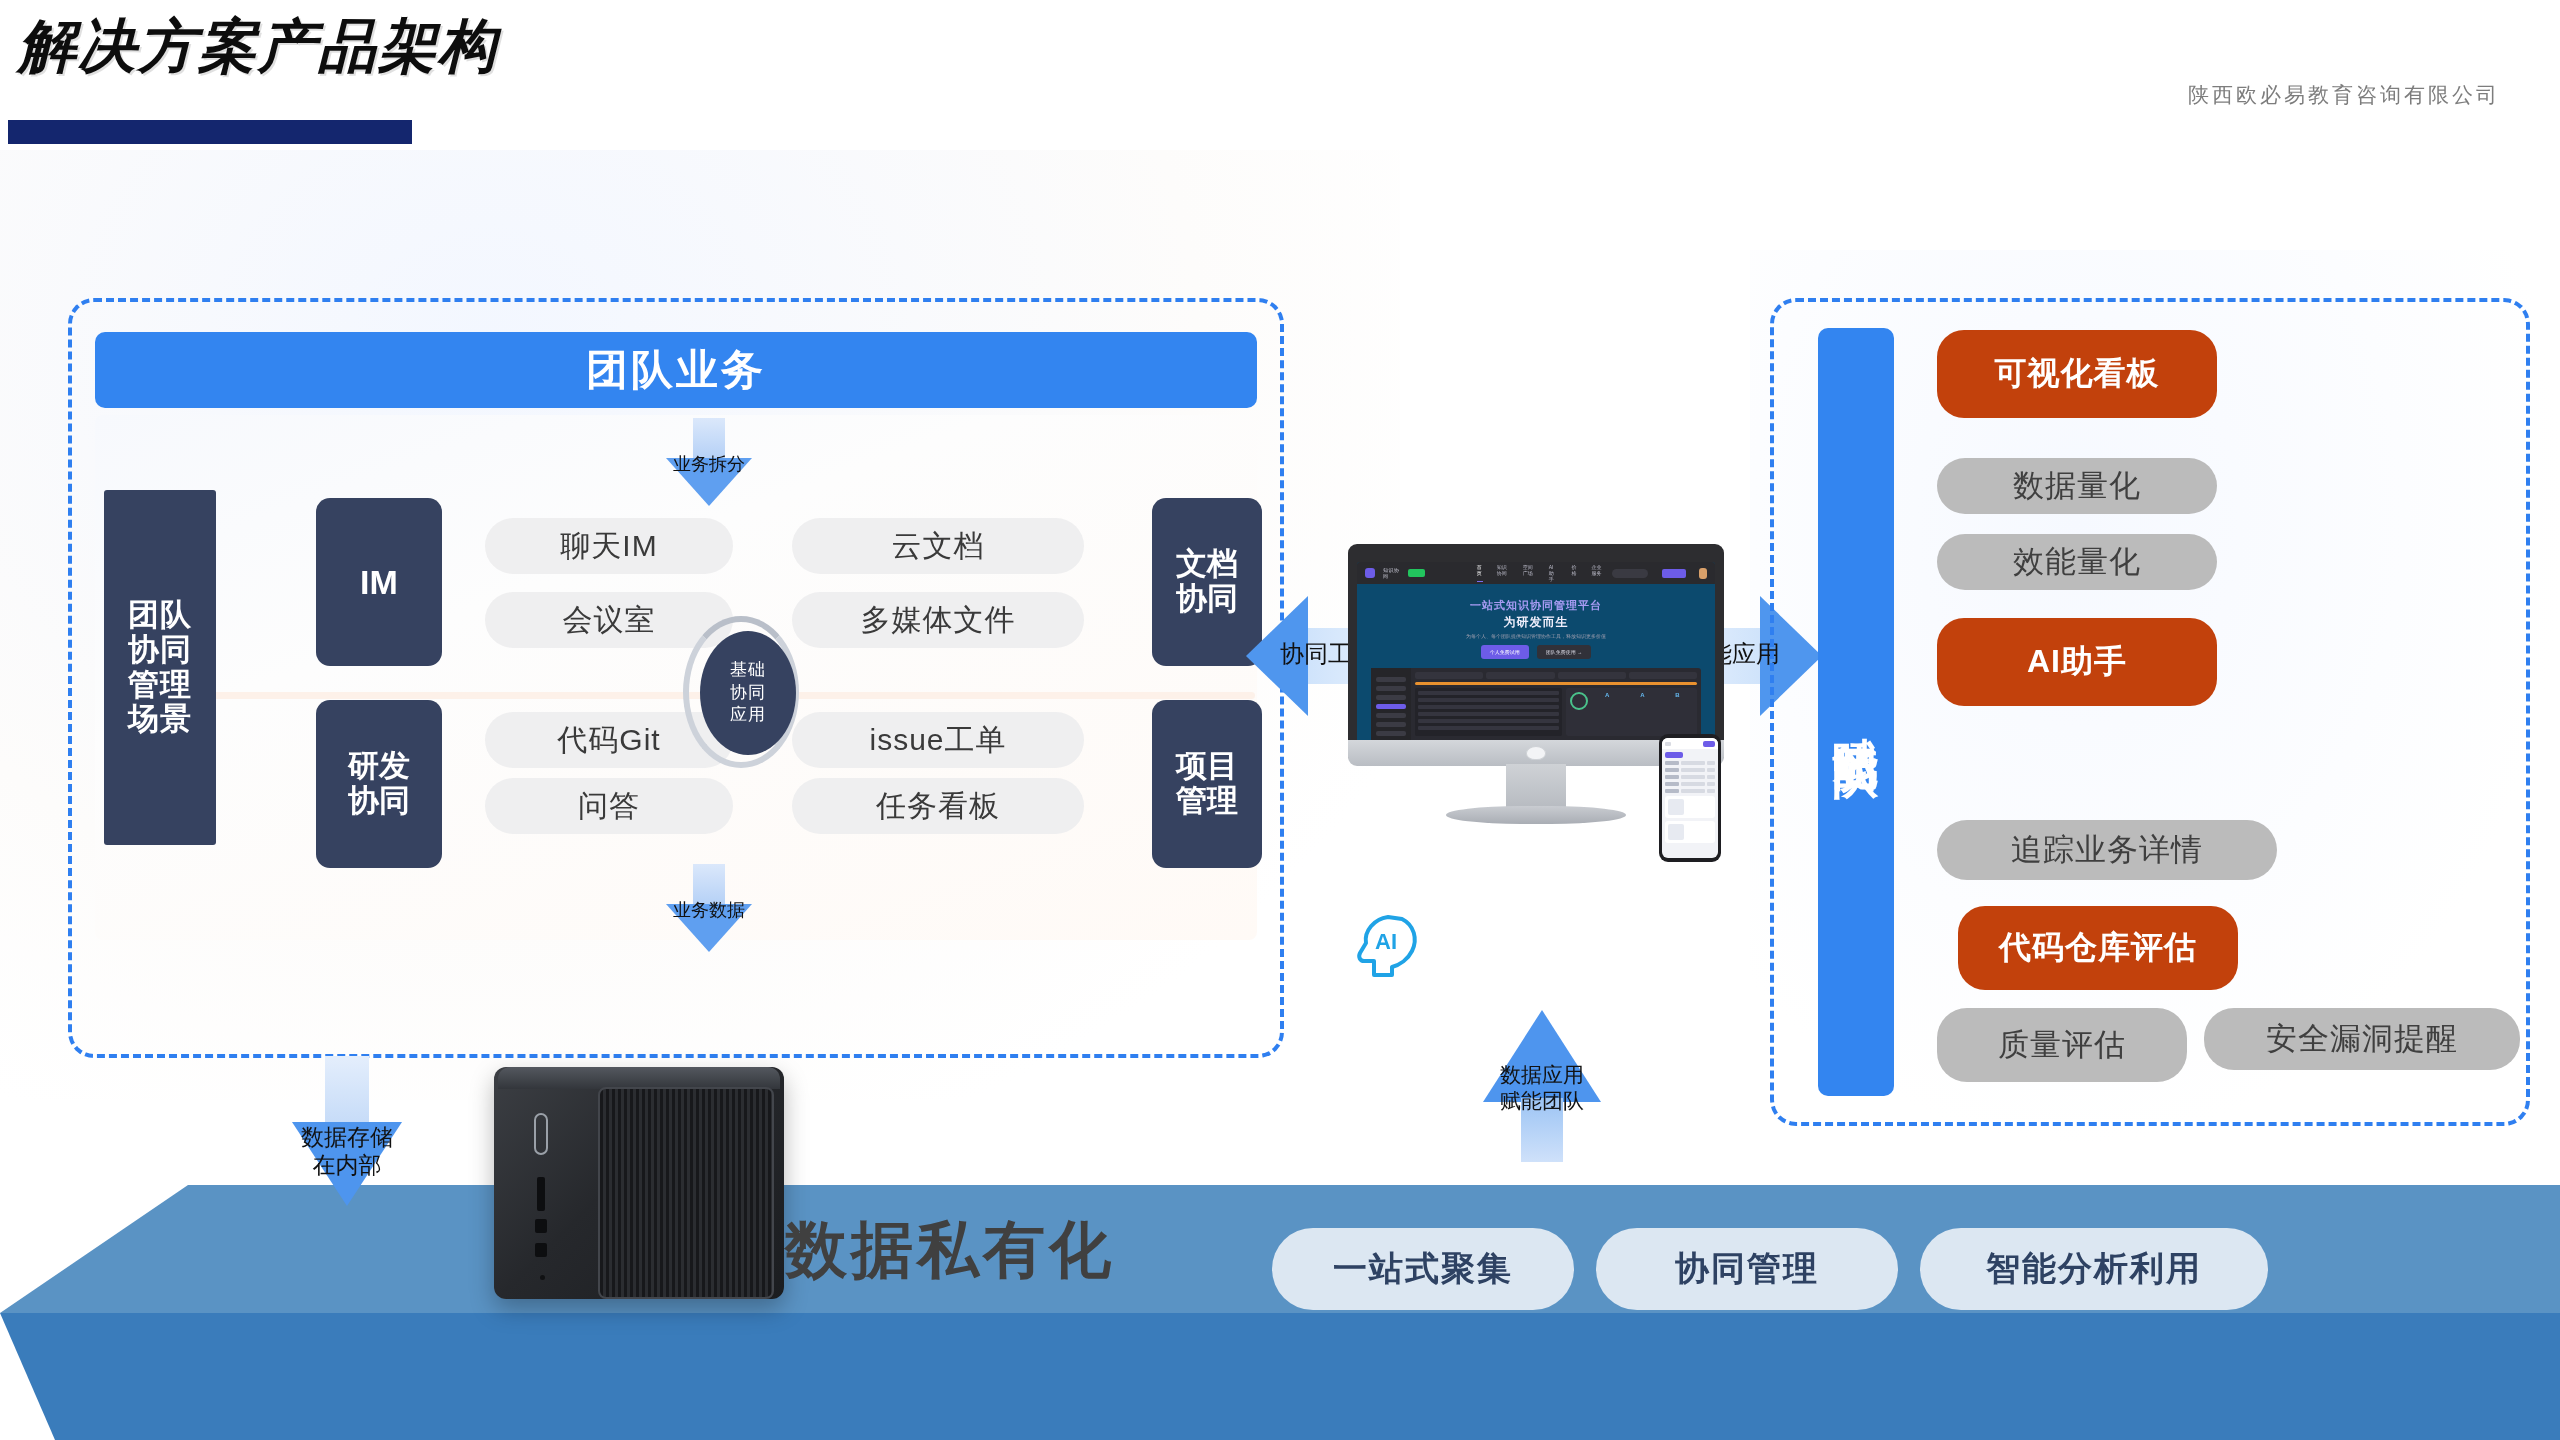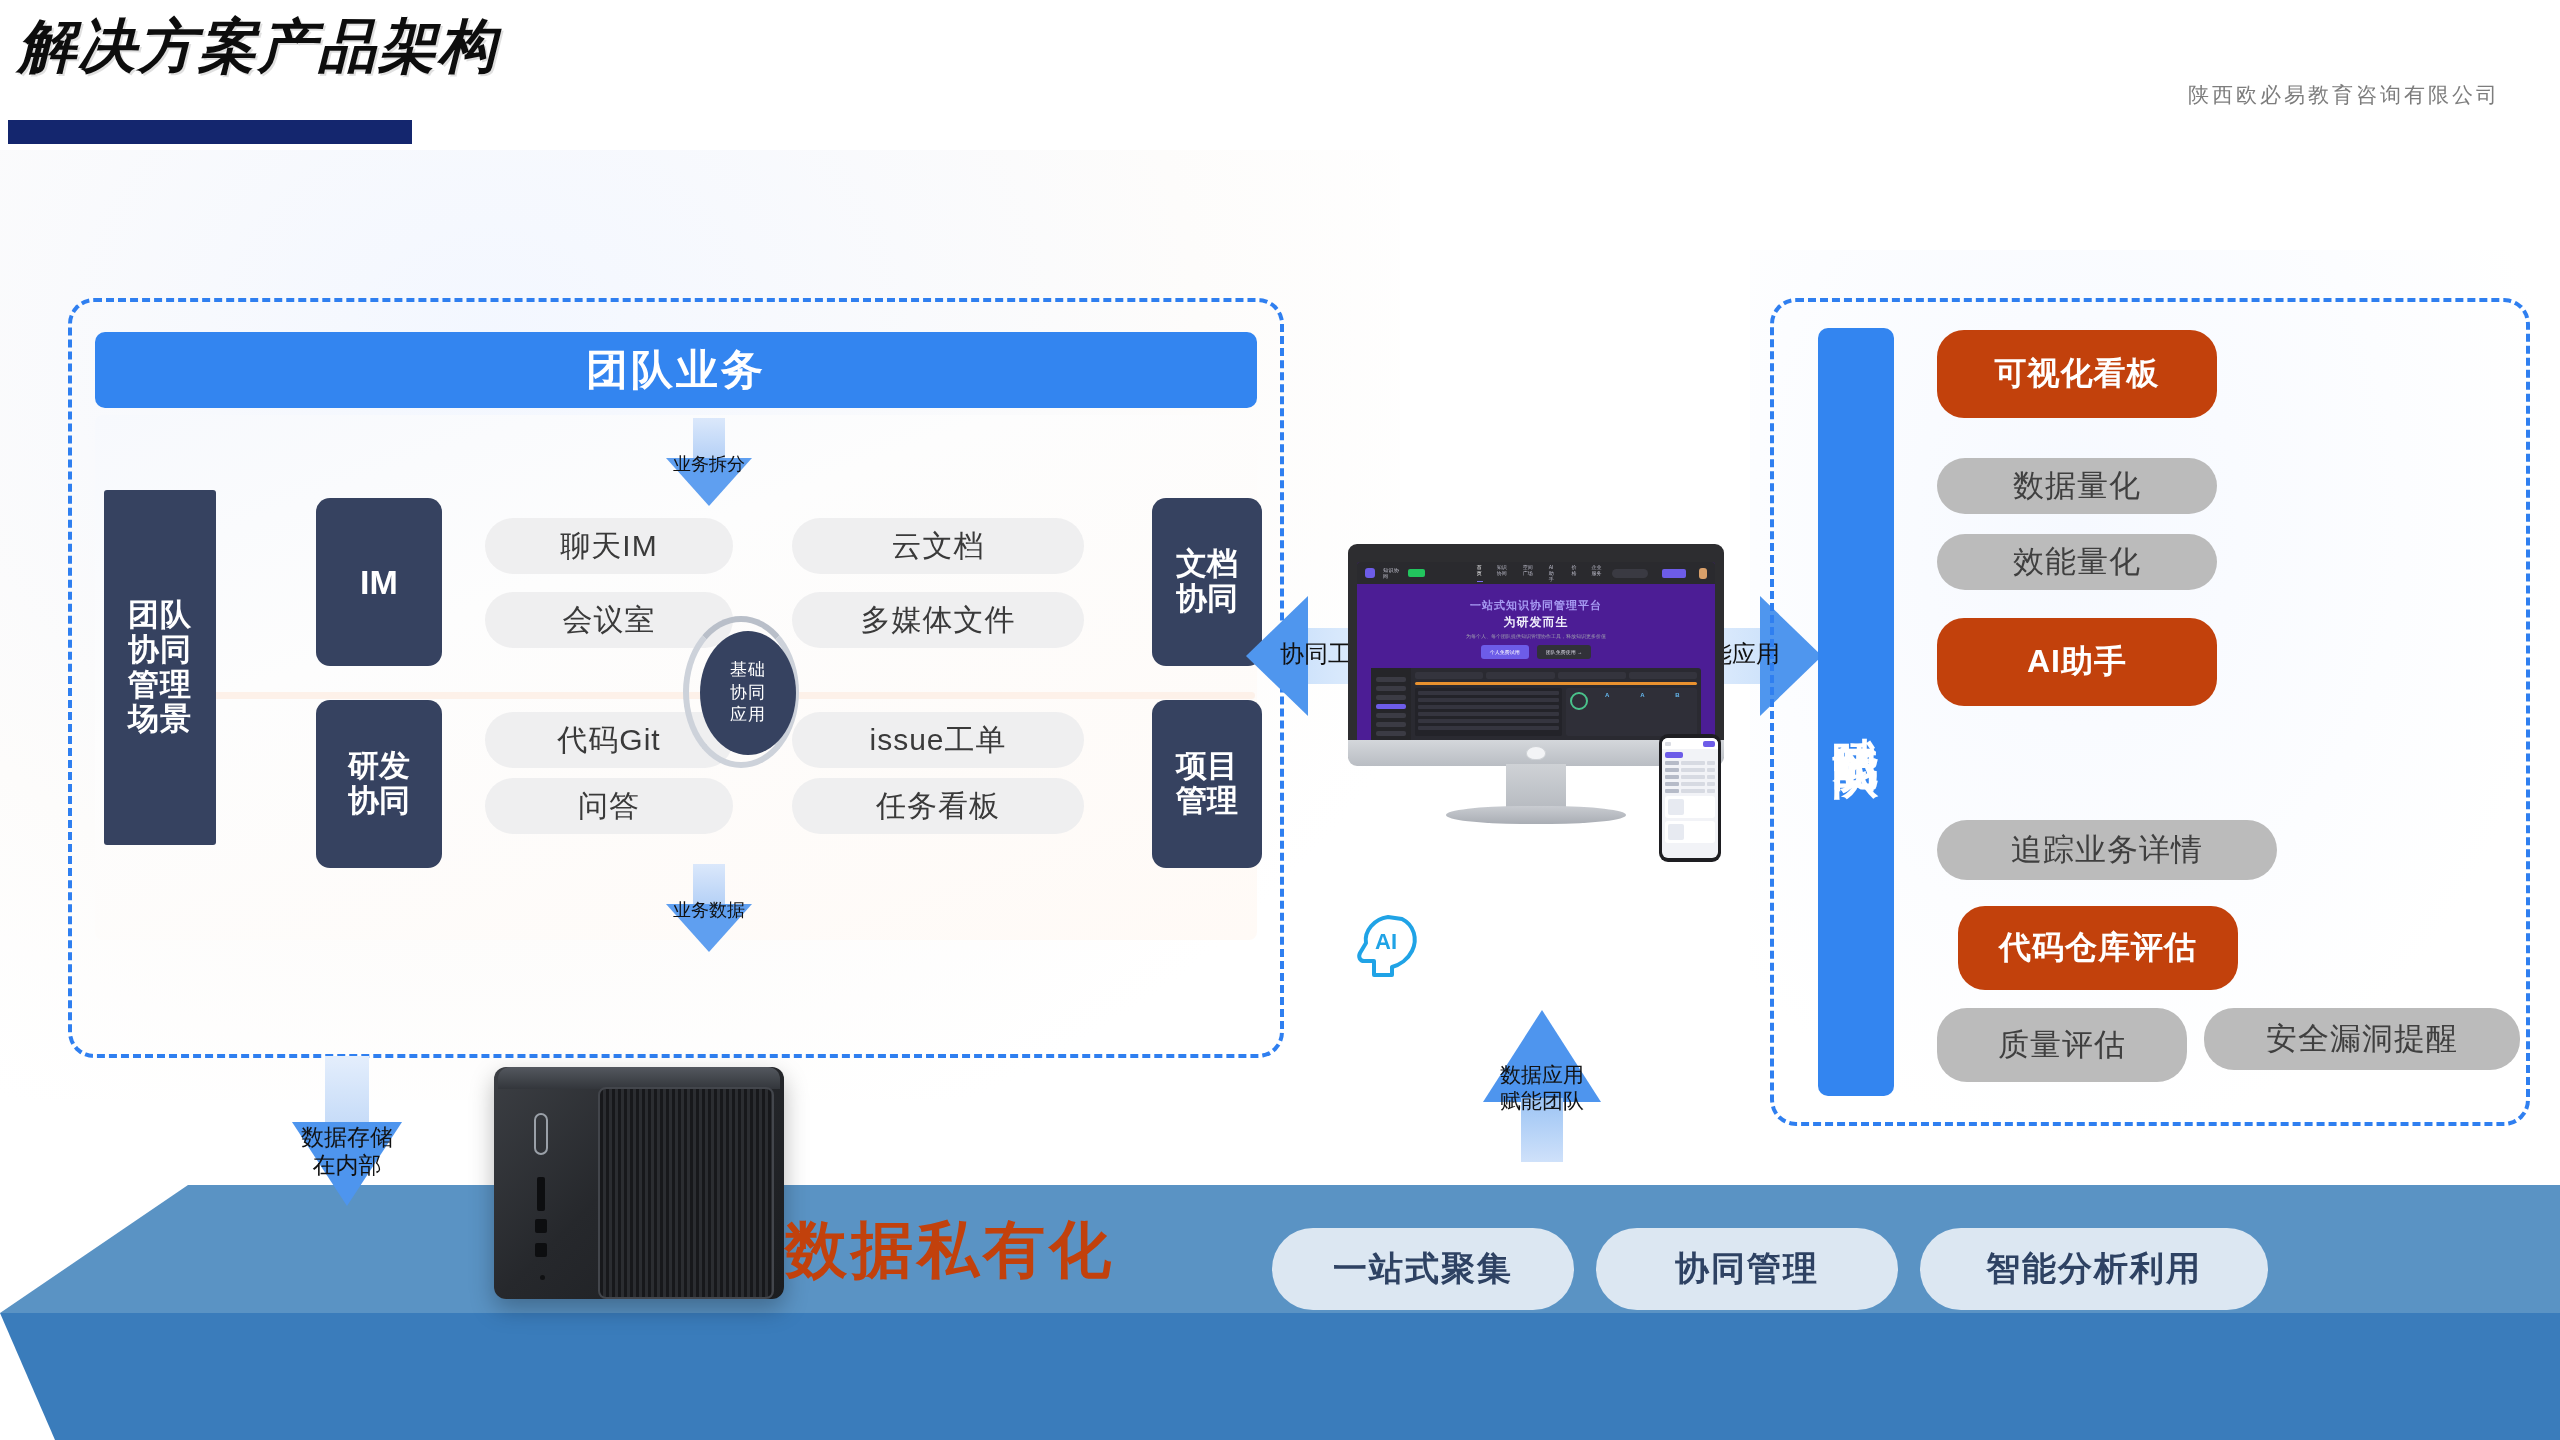--- a/index.html
+++ b/index.html
@@ -207,21 +207,21 @@
   #arr-smart-app .fa-label{ left:22px; }
 
   
   #monitor{ position:absolute; left:1348px; top:544px; width:376px; height:300px; }
   .mon-bezel{
     position:absolute; left:0; top:0; width:376px; height:220px;
     background:#2d2d30; border-radius:9px; padding:9px;
   }
   .mon-screen{
     position:absolute; left:9px; top:18px; width:358px; height:193px;
-    background:#4c1d95; border-radius:3px; overflow:hidden;
+    background:#0c4a6e; border-radius:3px; overflow:hidden;
   }
   .mon-topbar{
     position:absolute; left:0; top:0; width:100%; height:22px;
     background:#2a2a2e; display:flex; align-items:center; gap:8px; padding:0 8px;
   }
   .mon-logo-dot{ width:13px; height:10px; border-radius:3px; background:#6d5ce8; }
   .mon-logo-txt{ font-size:5px; color:#cfcfdd; letter-spacing:.5px; }
   .mon-badge{ width:22px; height:8px; background:#22c55e; border-radius:2px; }
   .mon-nav{ display:flex; gap:14px; margin-left:44px; }
   .mon-nav span{ font-size:5px; color:#bdbdcb; }
@@ -325,21 +325,21 @@
     background:#5a93c4;
     clip-path:polygon(188px 0, 2560px 0, 2560px 128px, 0 128px);
   }
   .platform-bottom{
     position:absolute; left:0; top:1313px; width:2560px; height:127px;
     background:#3a7cbb;
     clip-path:polygon(0 0, 2560px 0, 2560px 127px, 55px 127px);
   }
   #data-private{
     position:absolute; left:785px; top:1208px;
-    font-size:62px; font-weight:bold; color:#c2410c; letter-spacing:4px;
+    font-size:62px; font-weight:bold; color:#404040; letter-spacing:4px;
     white-space:nowrap;
   }
   .pill-bottom{
     position:absolute; top:1228px; height:82px; background:#dce7f2;
     border-radius:41px; display:flex; align-items:center; justify-content:center;
     color:#2e4263; font-weight:bold; font-size:34px; letter-spacing:2px;
   }
   #b-aggregate{ left:1272px; width:302px; }
   #b-manage   { left:1596px; width:302px; }
   #b-analysis { left:1920px; width:348px; }

